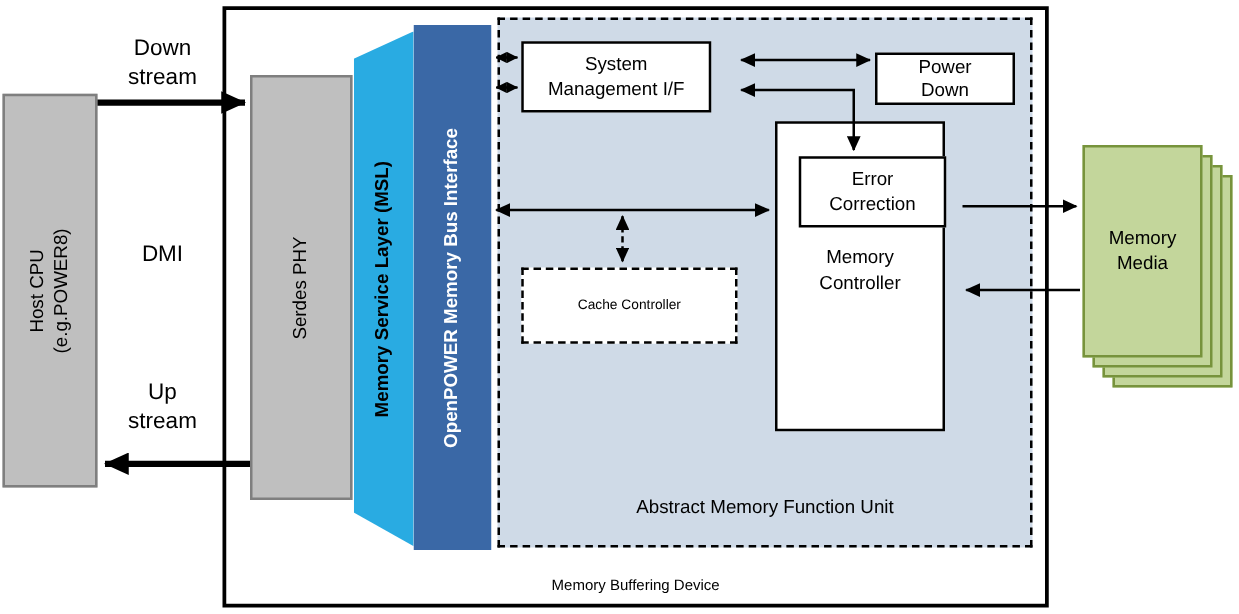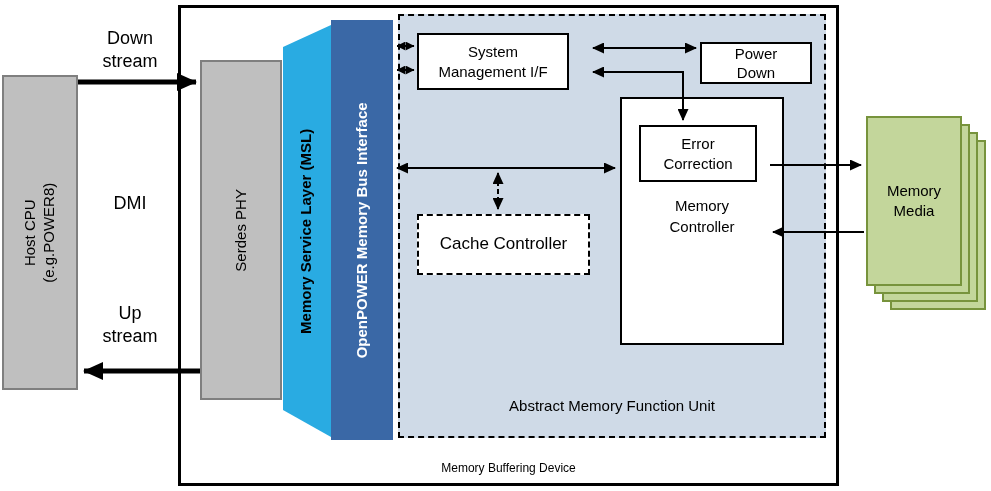--- a/index.html
+++ b/index.html
@@ -25,21 +25,21 @@
   .amfu{
     position:absolute;background:#CFDAE7;border:2px dashed #000;box-sizing:border-box;
   }
   .amfu-label{position:absolute;left:0;right:0;bottom:22px;text-align:center;font-size:15px;margin-top:16px;}
   .white-box{
     position:absolute;background:#fff;border:2px solid #000;box-sizing:border-box;
     font-size:15px;line-height:1.3;text-align:center;
   }
   .dashed-box{
     position:absolute;background:#fff;border:2px dashed #000;box-sizing:border-box;
-    font-size:17px;line-height:1.3;text-align:center;
+    font-size:11px;line-height:1.3;text-align:center;
   }
   .flex-center{display:flex;flex-direction:column;align-items:center;justify-content:center;}
   .stream-label{position:absolute;font-size:18px;font-weight:normal;text-align:center;line-height:1.25;}
   .mc-label{position:absolute;top:96px;left:0;width:100%;text-align:center;font-size:15px;line-height:1.4;}
   .media-box{
     position:absolute;width:96px;height:170px;background:#C3D69B;
     border:2px solid #77933C;box-sizing:border-box;font-size:15px;line-height:1.35;text-align:center;
   }
   svg.overlay{position:absolute;left:0;top:0;width:991px;height:491px;pointer-events:none;}
 </style>
@@ -89,21 +89,21 @@
   <div class="white-box flex-center" style="left:417px;top:33px;width:152px;height:57px">
     <div>System</div>
     <div>Management I/F</div>
   </div>
 
   <div class="white-box flex-center" style="left:700px;top:42px;width:112px;height:42px">
     <div>Power</div>
     <div>Down</div>
   </div>
 
-  <div class="white-box" style="left:620px;top:97px;width:164px;height:248px">
+  <div class="white-box" style="left:620px;top:97px;width:136px;height:248px">
     <div class="white-box flex-center" style="left:17px;top:26px;width:118px;height:57px">
       <div>Error</div>
       <div>Correction</div>
     </div>
     <div class="mc-label">
       <div>Memory</div>
       <div>Controller</div>
     </div>
   </div>
 

